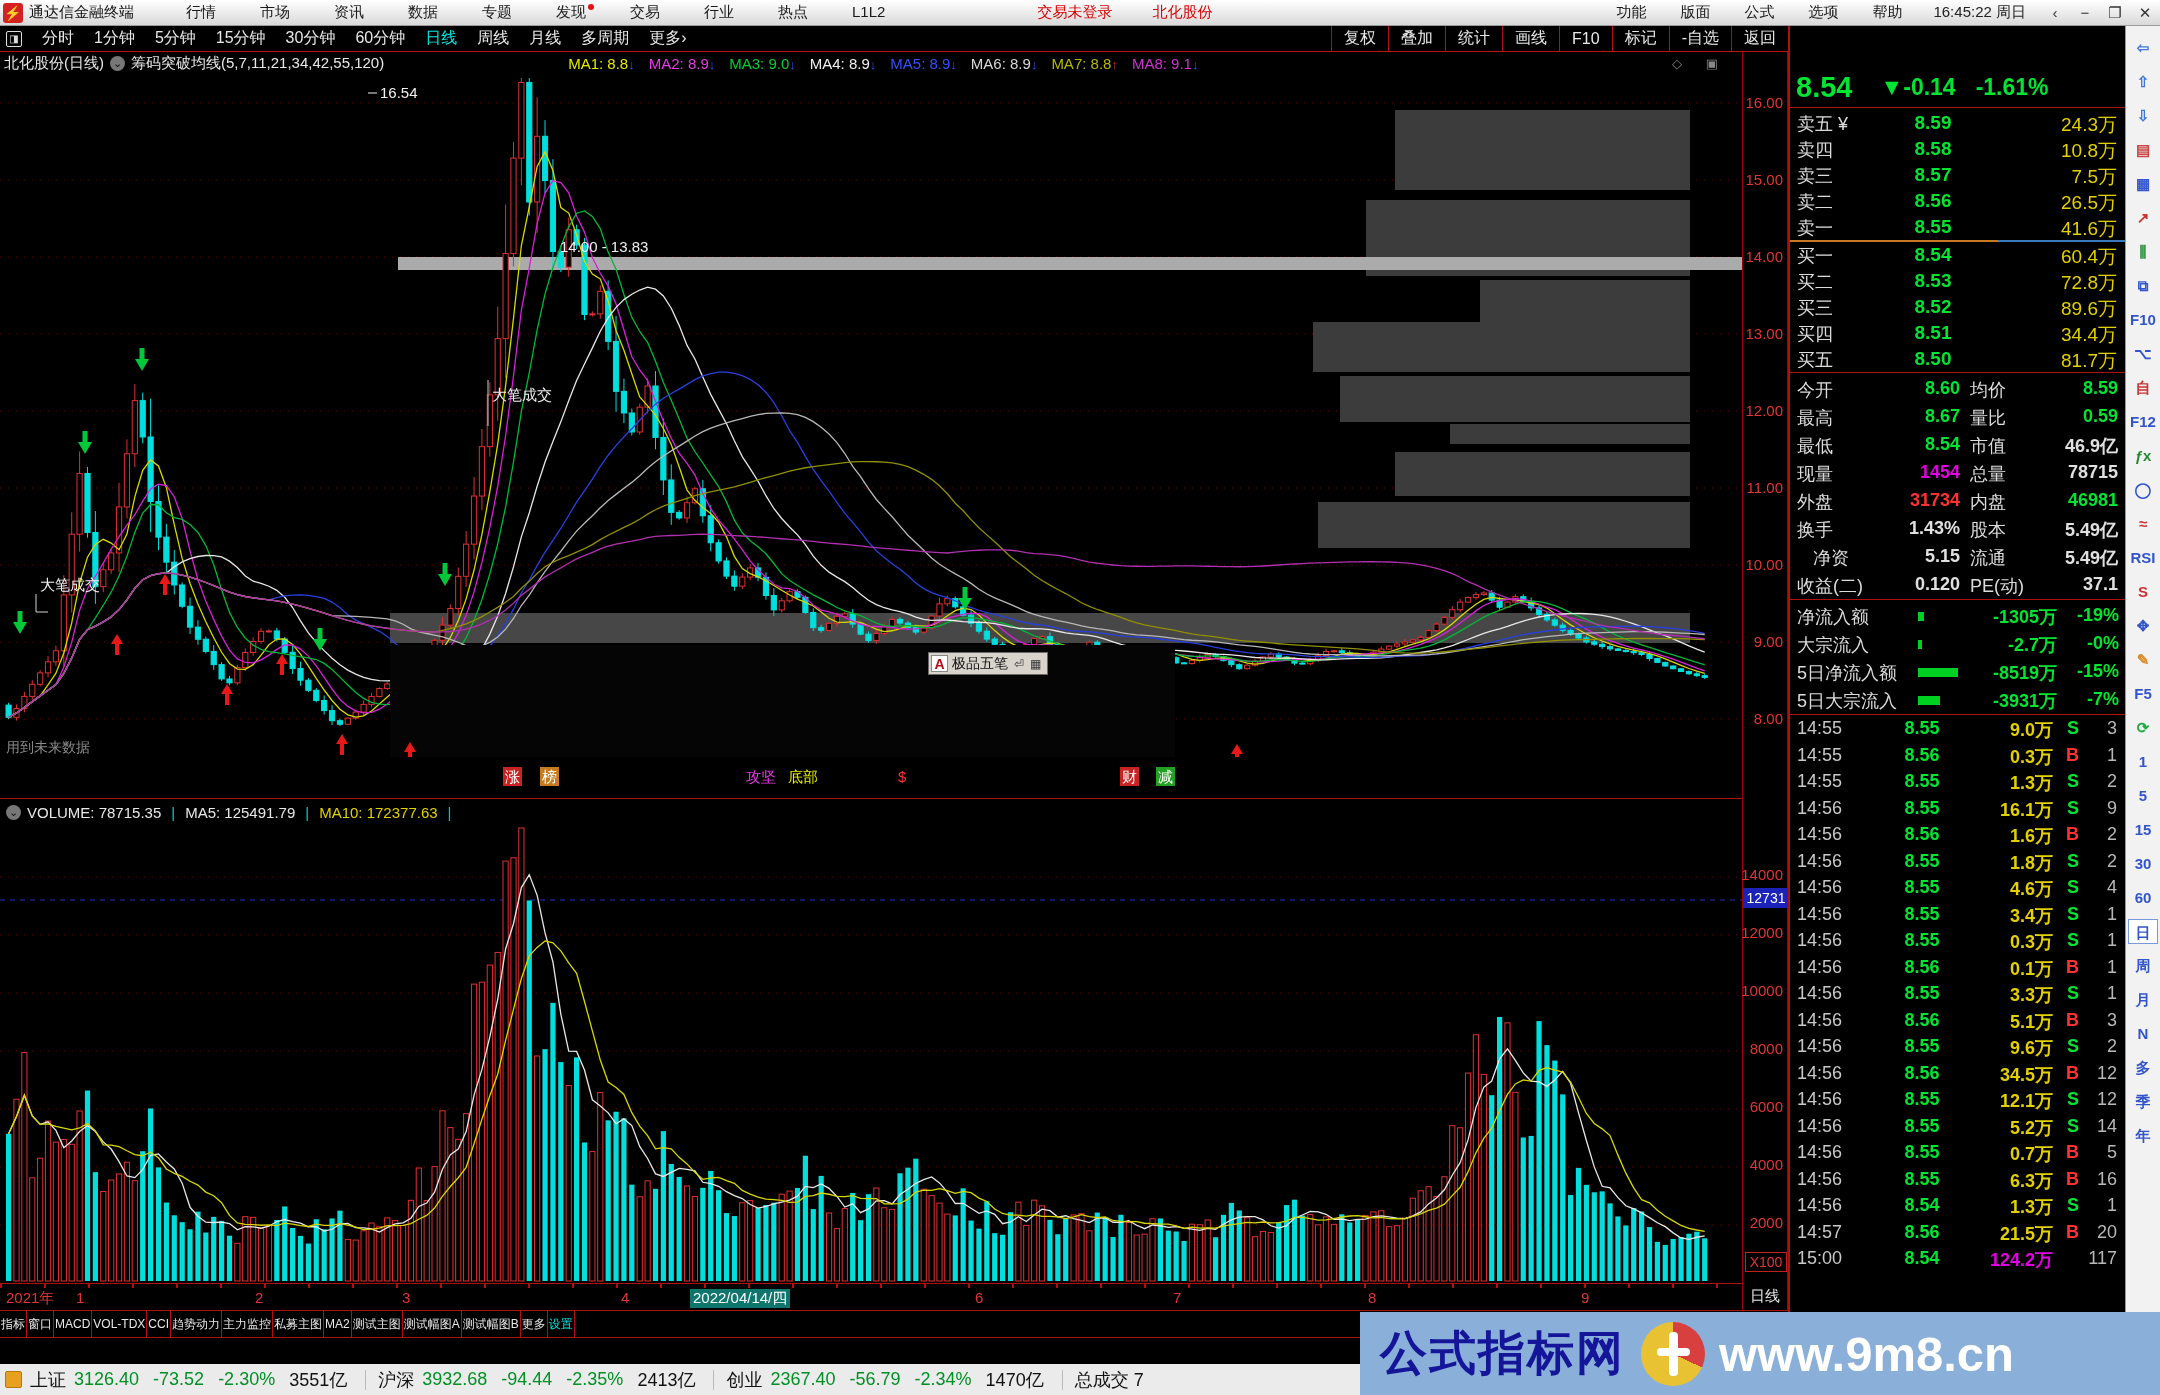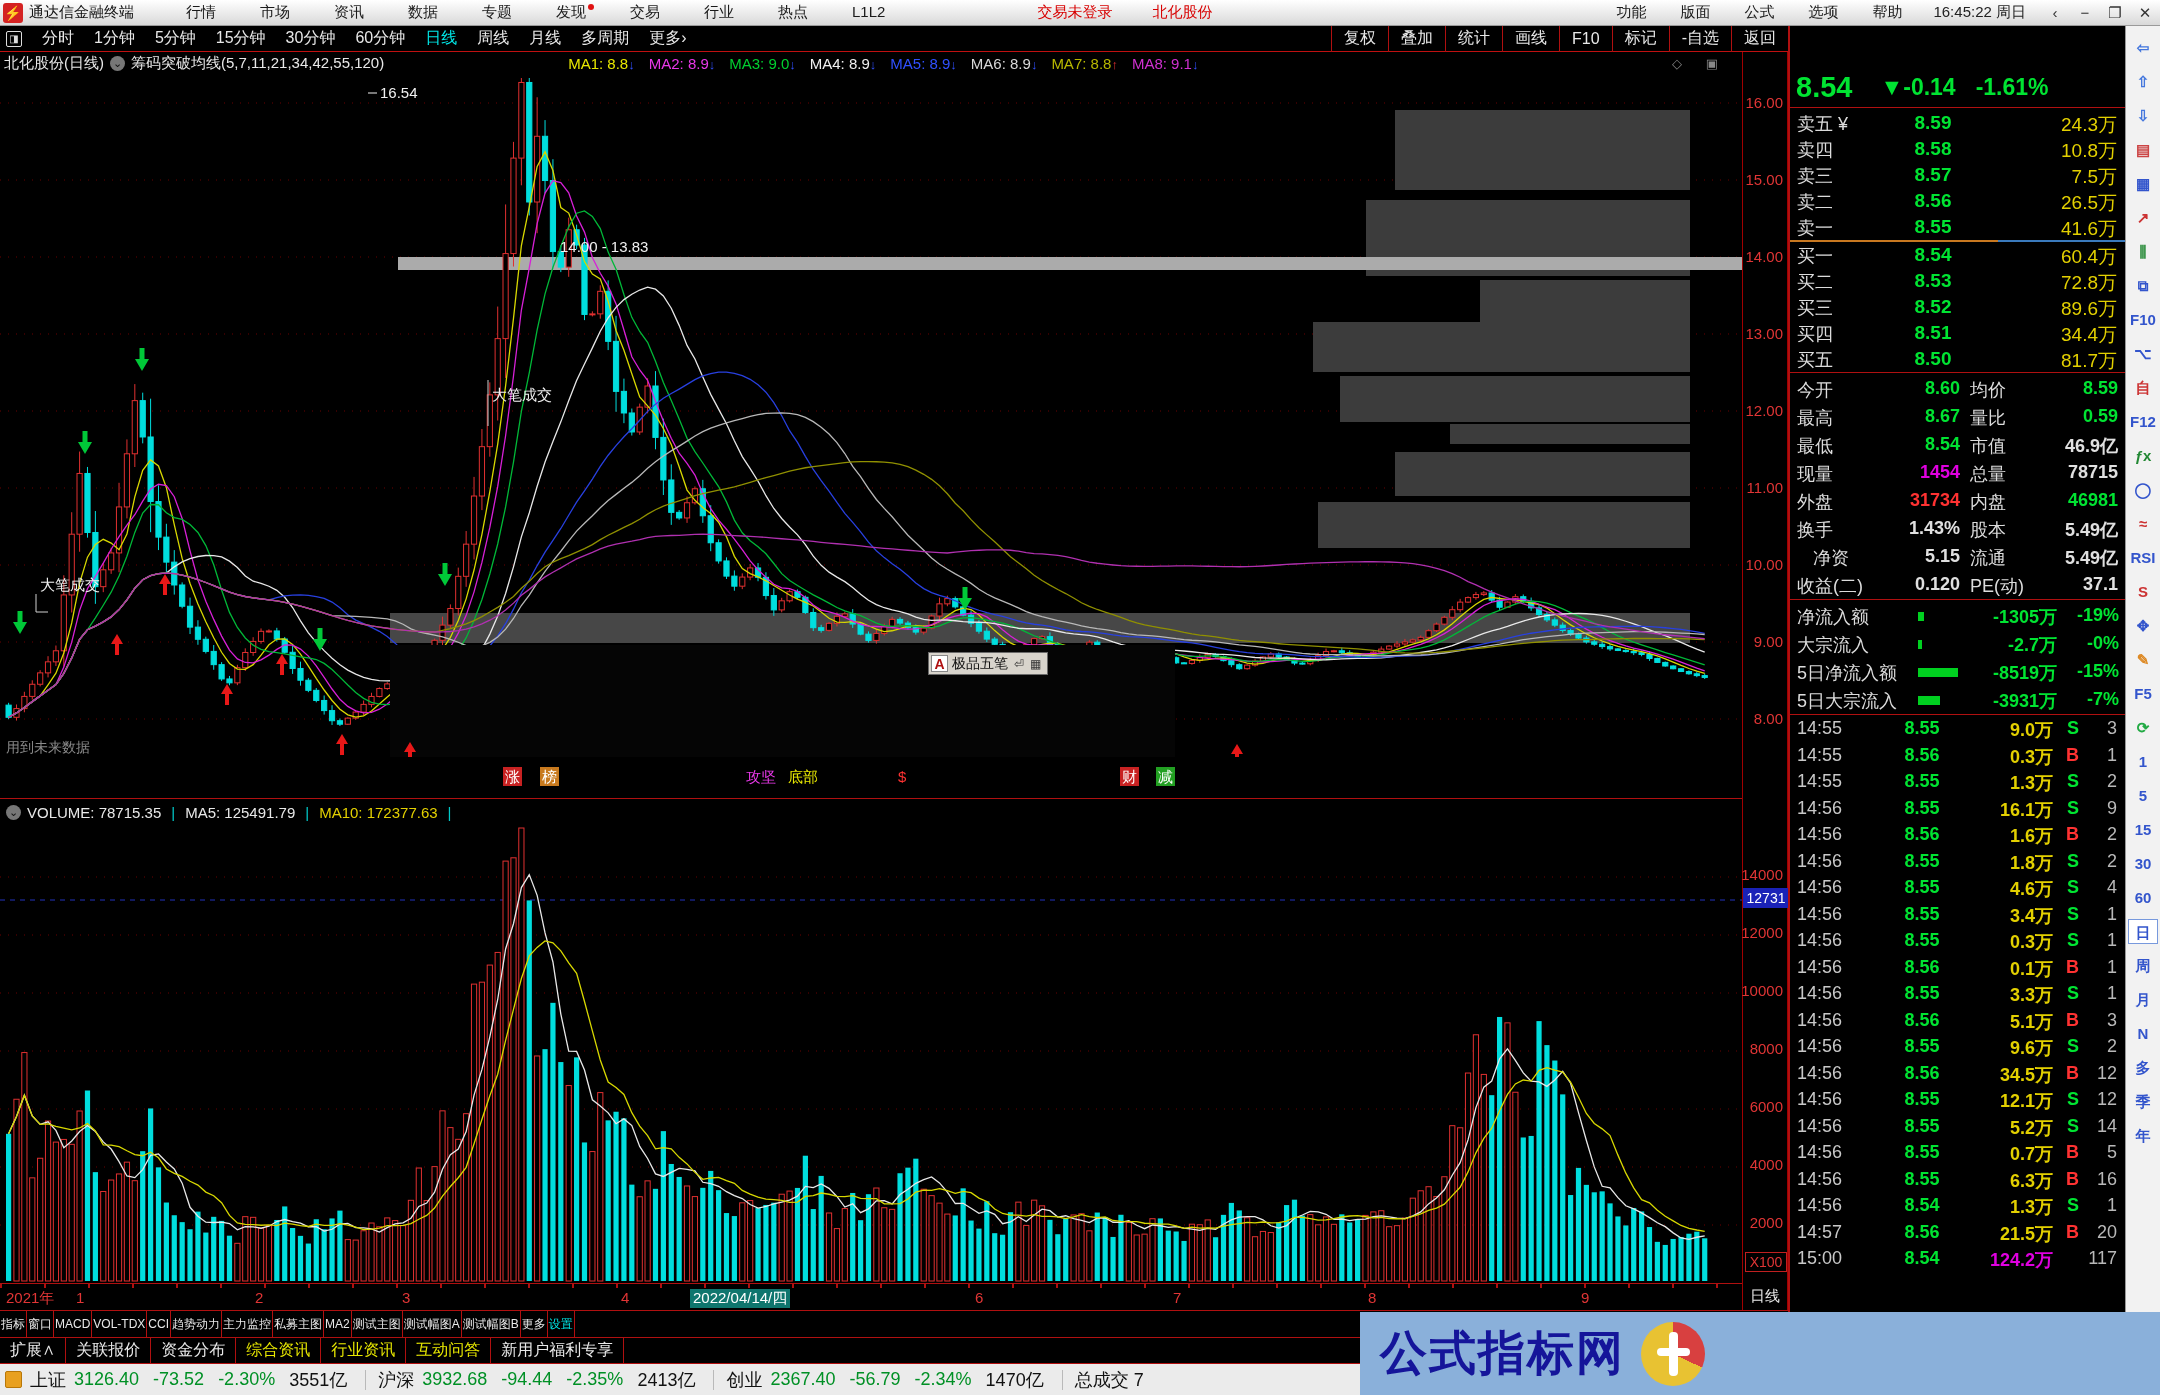--- a/index.html
+++ b/index.html
@@ -1036,29 +1036,20 @@
       <div class="tab">主力监控</div>
       <div class="tab">私募主图</div>
       <div class="tab">MA2</div>
       <div class="tab">测试主图</div>
       <div class="tab">测试幅图A</div>
       <div class="tab">测试幅图B</div>
       <div class="tab">更多</div>
       <div class="tab accent">设置</div>
     </div>
 
-  <div id="extend-row" class="abs">
-      <div class="ext">扩展∧</div>
-      <div class="ext">关联报价</div>
-      <div class="ext">资金分布</div>
-      <div class="ext accent">综合资讯</div>
-      <div class="ext accent">行业资讯</div>
-      <div class="ext accent">互动问答</div>
-      <div class="ext">新用户福利专享</div>
-    </div>
 
   <div id="statusbar" class="abs">
     <div id="sb-icon"></div>
     <span id="sb-indices" style="display:flex;align-items:center;">
         <div class="sb-name">上证</div>
         <div class="sb-green">3126.40</div>
         <div class="sb-green">-73.52</div>
         <div class="sb-green">-2.30%</div>
         <div class="sb-amt">3551亿</div>
         <div class="sb-div"></div>
@@ -1406,15 +1397,16 @@
     <span class="ime-glyph">⏎</span>
     <span class="ime-glyph">▦</span>
   </div>
 
   <div id="banner" class="abs">
     <span id="banner-site">公式指标网</span>
     <span id="banner-logo">
         <span class="g1"></span>
         <span class="g2"></span>
       </span>
+    <span id="banner-url">www.9m8.cn</span>
   </div>
 
 </div>
 
 </body></html>

